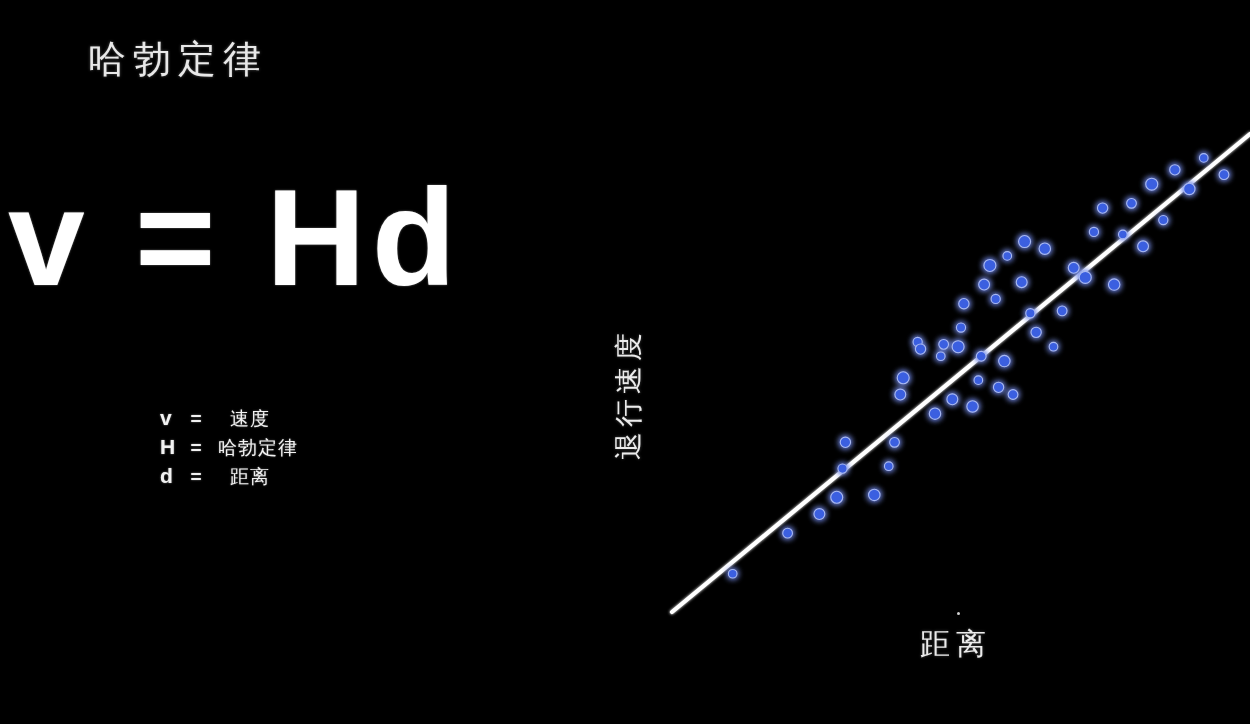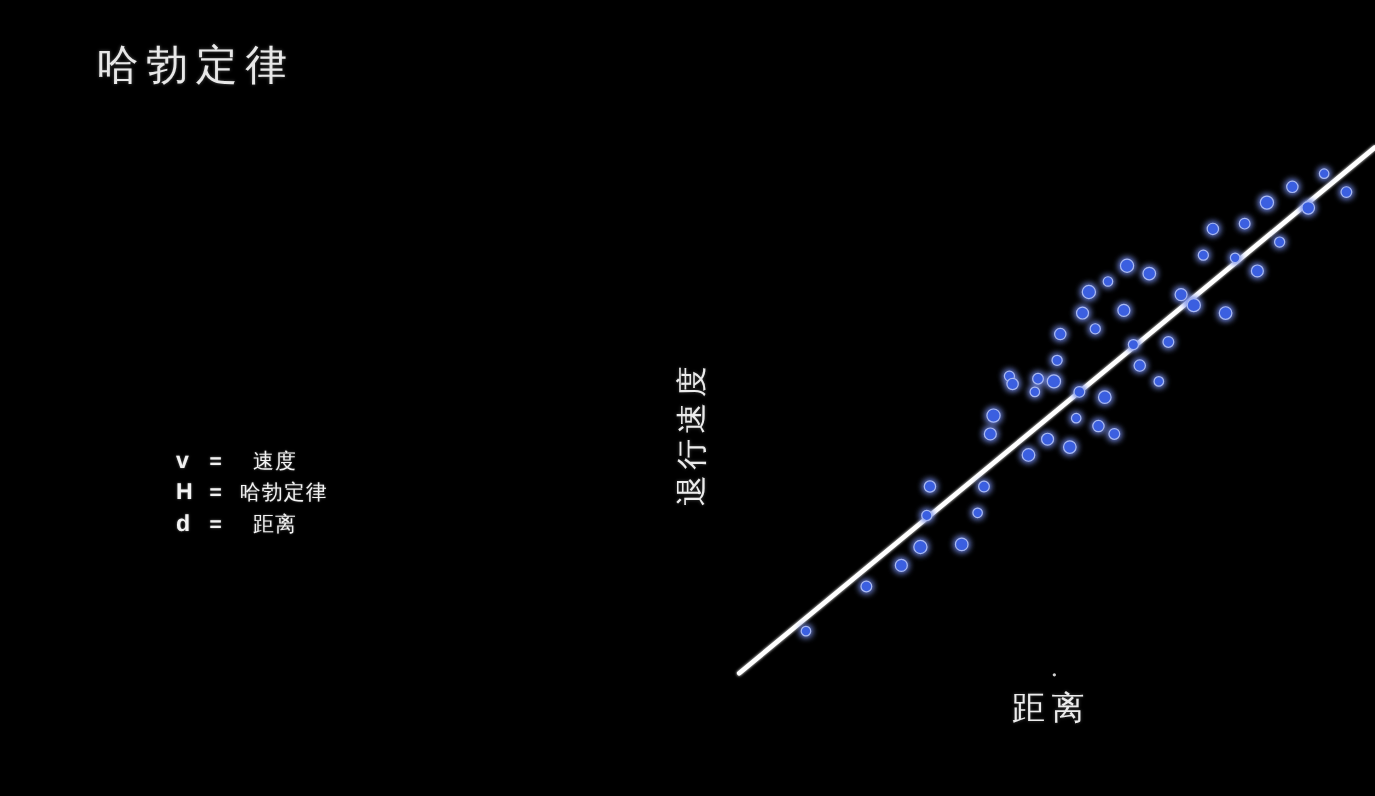--- a/index.html
+++ b/index.html
@@ -152,20 +152,21 @@
     border-radius: 50%;
   }
 </style>
 </head>
 <body>
 
 <div id="stage">
 
   <div id="title">哈勃定律</div>
 
+  <div id="formula">v = Hd</div>
 
   <div id="legend">
     <div class="legend-row velocity">
       <span class="legend-sym">v</span>
       <span class="legend-eq">=</span>
       <span class="legend-term">速度</span>
     </div>
     <div class="legend-row constant">
       <span class="legend-sym">H</span>
       <span class="legend-eq">=</span>

